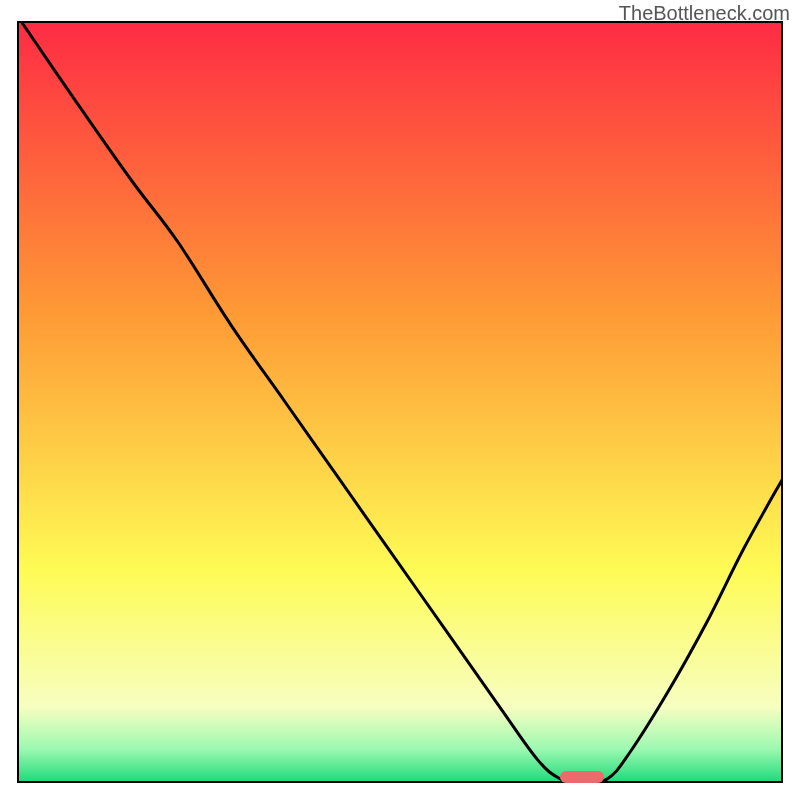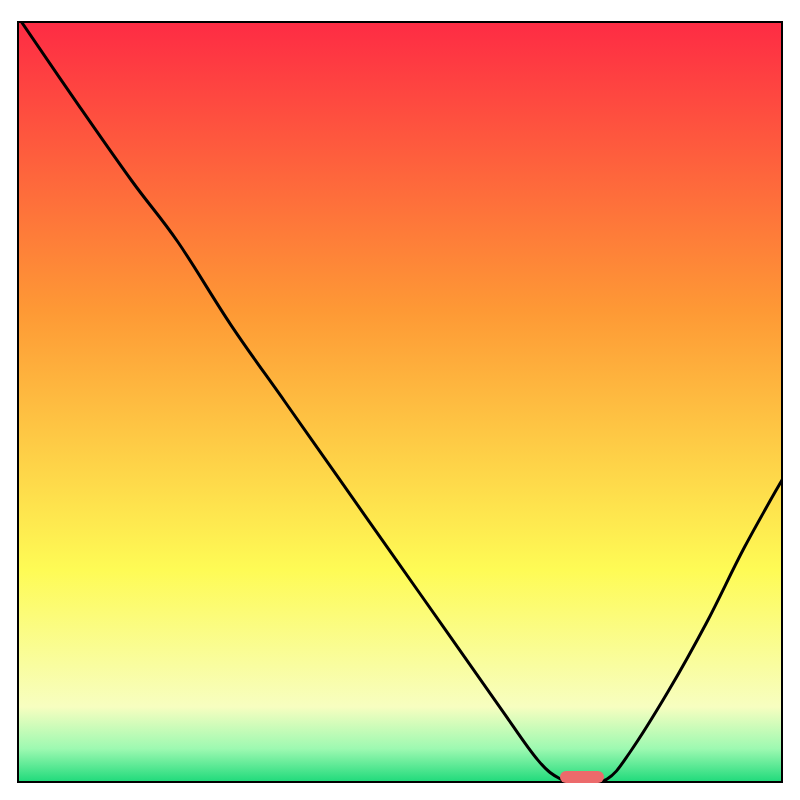--- a/index.html
+++ b/index.html
@@ -6,20 +6,21 @@
   .stage { position: relative; width: 800px; height: 800px; }
   .watermark { position: absolute; top: 2px; right: 10px; color: #555; font-size: 20px; font-weight: 500; letter-spacing: 0; }
   .plot { position: absolute; left: 17px; top: 21px; width: 766px; height: 762px; }
   .border { position: absolute; left: 17px; top: 21px; width: 766px; height: 762px; border: 2px solid #000; box-sizing: border-box; }
   .marker { position: absolute; width: 44px; height: 12px; background: #ec6a6b; border-radius: 6px; }
 </style>
 </head>
 <body>
 
 <div class="stage">
+  <div class="watermark">TheBottleneck.com</div>
 
   <svg class="plot" viewBox="0 0 766 762" preserveAspectRatio="none">
     <defs>
       <linearGradient id="bg" x1="0" y1="0" x2="0" y2="1">
         <stop id="g0" offset="0%" stop-color="#fe2b44"></stop>
         <stop id="g1" offset="38%" stop-color="#fe9935"></stop>
         <stop id="g2" offset="72%" stop-color="#fefb55"></stop>
         <stop id="g3" offset="90%" stop-color="#f7fec0"></stop>
         <stop id="g4" offset="95.5%" stop-color="#9df9b1"></stop>
         <stop id="g5" offset="100%" stop-color="#1bd979"></stop>

